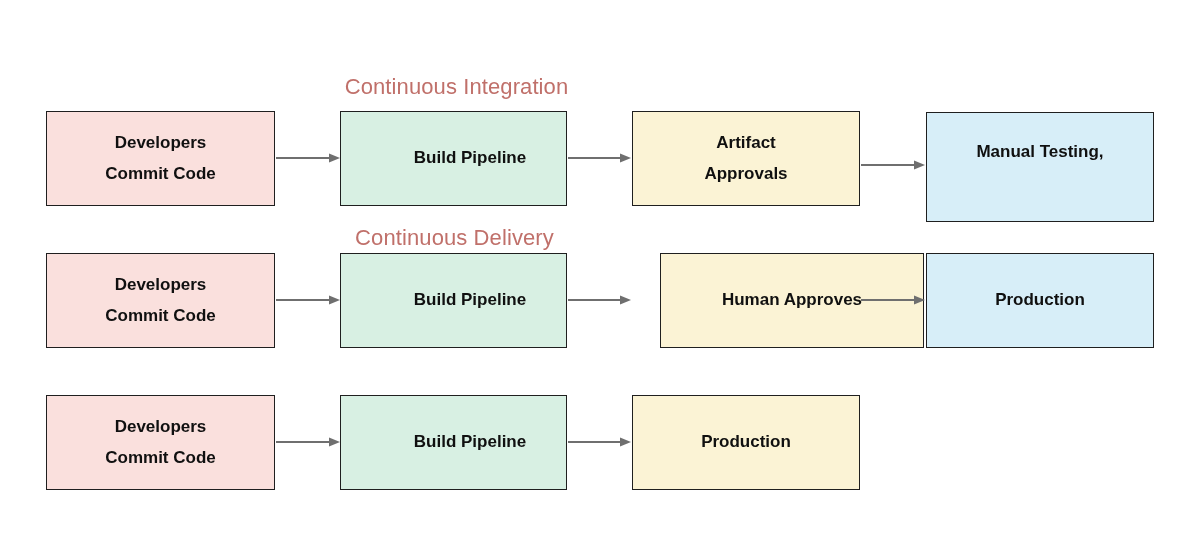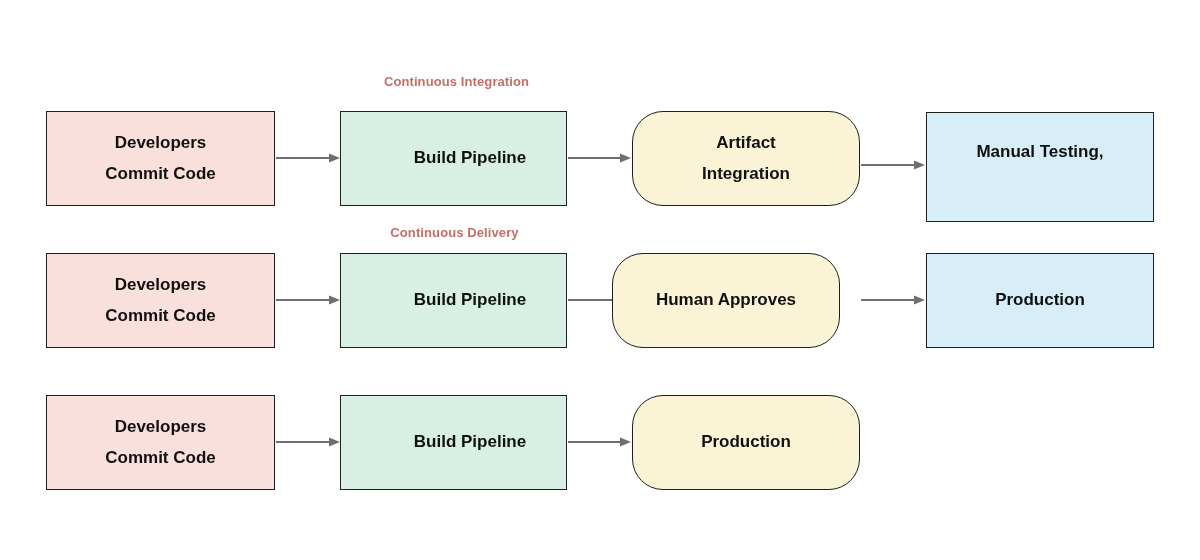--- a/index.html
+++ b/index.html
@@ -14,22 +14,22 @@
     overflow: hidden;
   }
   #diagram {
     position: relative;
     width: 1200px;
     height: 560px;
   }
   .row-title {
     position: absolute;
     color: #c0706a;
-    font-size: 13px;
-    font-weight: 700;
+    font-size: 22px;
+    font-weight: 400;
     letter-spacing: 0.1px;
     white-space: nowrap;
     text-align: center;
   }
   .node {
     position: absolute;
     box-sizing: border-box;
     border: 1.6px solid #1f1f1f;
     display: flex;
     align-items: center;
@@ -40,21 +40,21 @@
     font-weight: 700;
     line-height: 1.78;
     padding: 0 8px;
   }
   .node .node-text {
     display: block;
     width: 100%;
   }
   .fill-pink   { background: #fae0dd; justify-content: center; }
   .fill-green  { background: #d8f0e3; padding-left: 41px; }
-  .fill-yellow { background: #fbf3d5; border-radius: 31px; }
+  .fill-yellow { background: #fbf3d5; }
   .fill-blue   { background: #d7eef8; }
 
   .connector {
     position: absolute;
     height: 12px;
     display: block;
     pointer-events: none;
   }
   .connector svg { display: block; overflow: visible; }
 </style>
@@ -86,21 +86,21 @@
   <div class="connector" style="left:568px; top:152px; width:63px;">
     <svg width="63" height="12" viewBox="0 0 63 12" aria-hidden="true">
       <line x1="0" y1="6" x2="55" y2="6" stroke="#6f6f6f" stroke-width="2"></line>
       <path d="M63 6 L52 1.6 L52 10.4 Z" fill="#6f6f6f"></path>
     </svg>
   </div>
 
   <div class="node fill-yellow" style="left:632px; top:111px; width:228px; height:95px;">
     <span class="node-text">
       <span>Artifact</span><br>
-      <span>Integration</span>
+      <span>Approvals</span>
     </span>
   </div>
 
   <div class="connector" style="left:861px; top:159px; width:64px;">
     <svg width="64" height="12" viewBox="0 0 64 12" aria-hidden="true">
       <line x1="0" y1="6" x2="56" y2="6" stroke="#6f6f6f" stroke-width="2"></line>
       <path d="M64 6 L53 1.6 L53 10.4 Z" fill="#6f6f6f"></path>
     </svg>
   </div>
 
@@ -131,21 +131,21 @@
     <span class="node-text">Build Pipeline</span>
   </div>
 
   <div class="connector" style="left:568px; top:294px; width:63px;">
     <svg width="63" height="12" viewBox="0 0 63 12" aria-hidden="true">
       <line x1="0" y1="6" x2="55" y2="6" stroke="#6f6f6f" stroke-width="2"></line>
       <path d="M63 6 L52 1.6 L52 10.4 Z" fill="#6f6f6f"></path>
     </svg>
   </div>
 
-  <div class="node fill-yellow" style="left:612px; top:253px; width:228px; height:95px;">
+  <div class="node fill-yellow" style="left:660px; top:253px; width:264px; height:95px;">
     <span class="node-text">Human Approves</span>
   </div>
 
   <div class="connector" style="left:861px; top:294px; width:64px;">
     <svg width="64" height="12" viewBox="0 0 64 12" aria-hidden="true">
       <line x1="0" y1="6" x2="56" y2="6" stroke="#6f6f6f" stroke-width="2"></line>
       <path d="M64 6 L53 1.6 L53 10.4 Z" fill="#6f6f6f"></path>
     </svg>
   </div>
 

